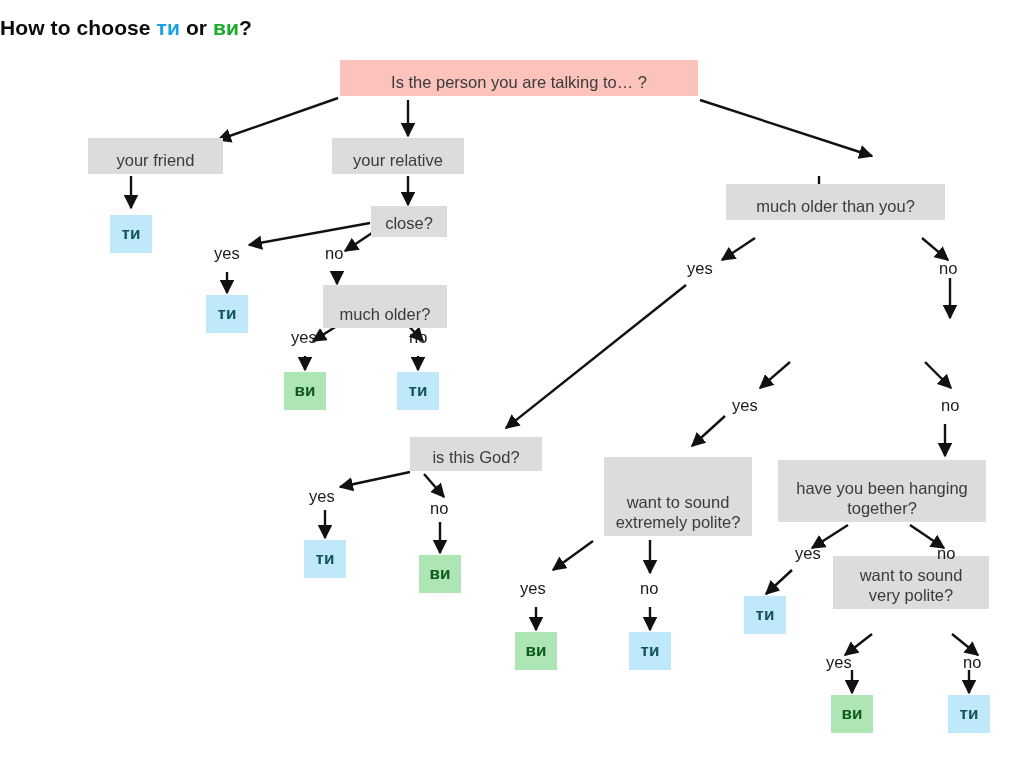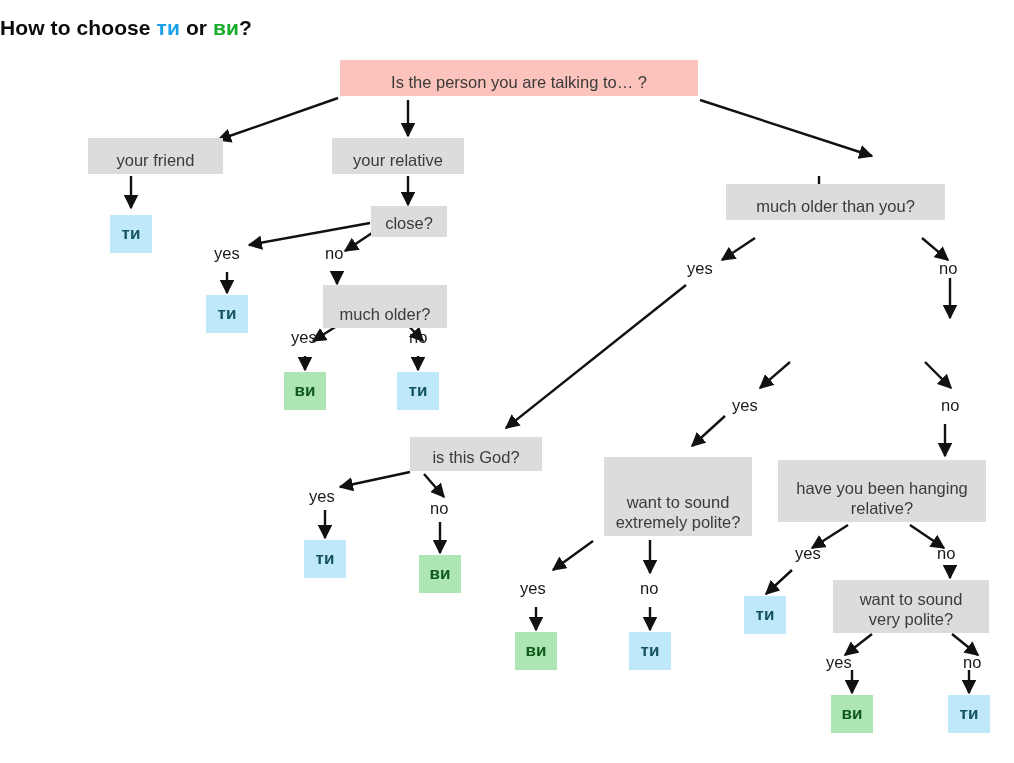--- a/index.html
+++ b/index.html
@@ -185,24 +185,24 @@
 
   <div class="node" style="left:410px; top:437px; width:132px; height:34px;">
     <span>is this God?</span>
   </div>
 
   <div class="node" style="left:604px; top:457px; width:148px; height:79px;">
     <span>want to sound extremely polite?</span>
   </div>
 
   <div class="node" style="left:778px; top:460px; width:208px; height:62px;">
-    <span>have you been hanging relative?</span>
-  </div>
-
-  <div class="node" style="left:833px; top:580px; width:156px; height:53px;">
+    <span>have you been hanging together?</span>
+  </div>
+
+  <div class="node" style="left:833px; top:556px; width:156px; height:53px;">
     <span>want to sound very polite?</span>
   </div>
 
   <div class="leaf ti" style="left:110px; top:215px; width:42px; height:38px;">
     <span>ти</span>
   </div>
 
   <div class="leaf ti" style="left:206px; top:295px; width:42px; height:38px;">
     <span>ти</span>
   </div>

